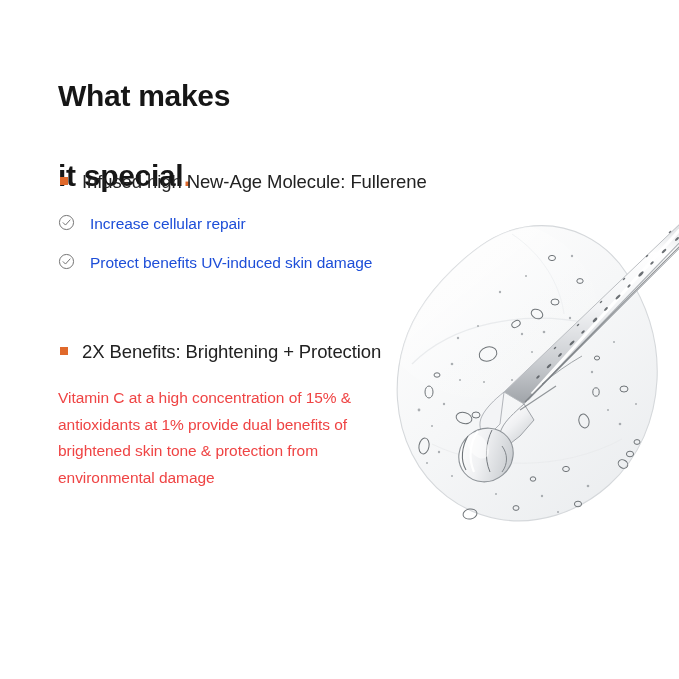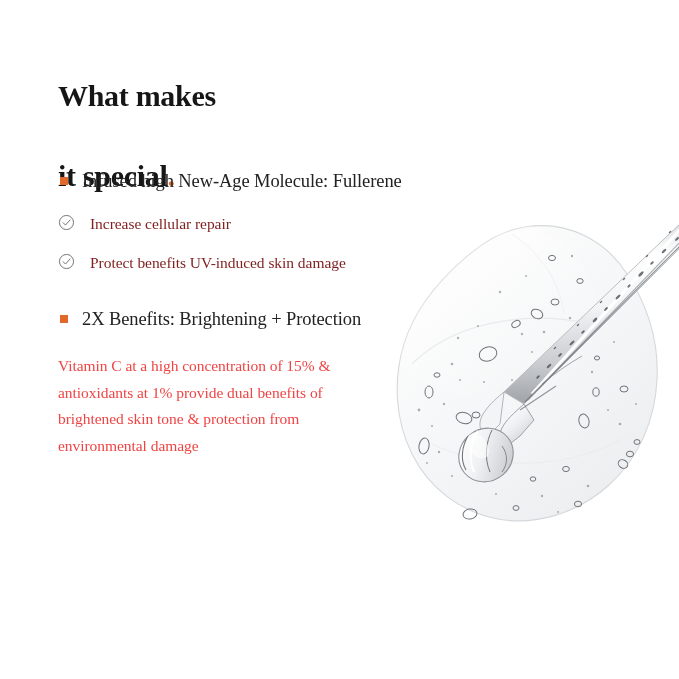--- a/index.html
+++ b/index.html
@@ -15,21 +15,20 @@
     color: #2b2b2b;
     position: relative;
     overflow: hidden;
   }
 
   .page {
     position: relative;
     width: 679px;
     height: 603px;
     background: #ffffff;
-    font-family: Liberation Serif, serif;
   }
 
   
   .headline {
     position: absolute;
     left: 58px;
     top: 36px;
     font-size: 30px;
     font-weight: bold;
     line-height: 1.33;
@@ -45,21 +44,21 @@
   
   .content {
     position: absolute;
     left: 58px;
     top: 168px;
     width: 400px;
   }
 
   
   .feature-block { position: relative; }
-  .feature-block.second { margin-top: 32px; }
+  .feature-block.second { margin-top: 64px; }
 
   .feature-head {
     position: relative;
     padding-left: 24px;
     font-size: 18.5px;
     line-height: 1.48;
     color: #222222;
     letter-spacing: -0.1px;
   }
   .bullet-square {
@@ -75,21 +74,21 @@
   .check-list {
     list-style: none;
     margin-top: 18px;
     padding-left: 0;
   }
   .check-item {
     position: relative;
     padding-left: 32px;
     font-size: 15.5px;
     line-height: 1.4;
-    color: #7f1d1d;
+    color: #1d4ed8;
     margin-bottom: 17px;
     letter-spacing: -0.05px;
   }
   .check-item:last-child { margin-bottom: 0; }
   .check-icon {
     position: absolute;
     left: 0px;
     top: 1px;
     width: 17px;
     height: 17px;

